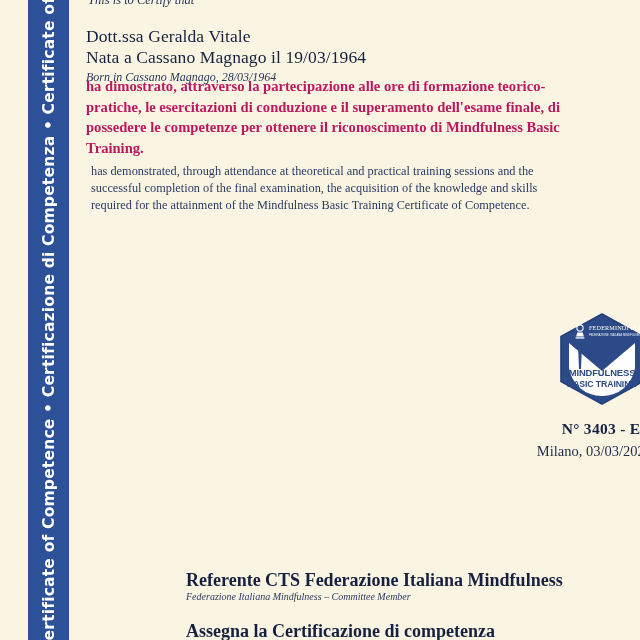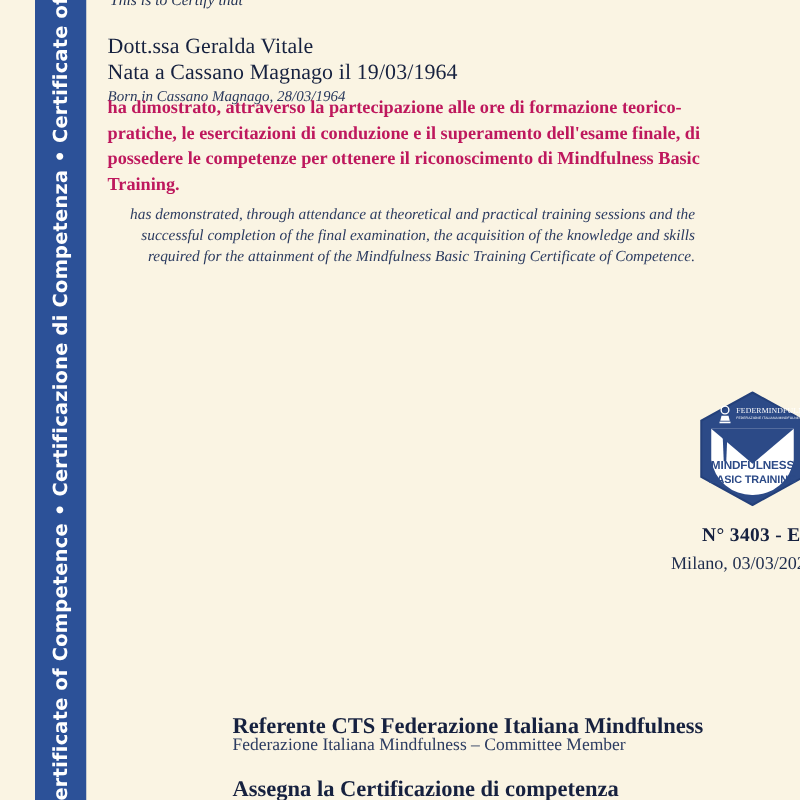--- a/index.html
+++ b/index.html
@@ -101,29 +101,27 @@
     width: 492px;
     font-family: Liberation Serif, serif;
     font-weight: bold;
     font-size: 14.6px;
     line-height: 20.5px;
     color: #be185d;
   }
 
   #body-en {
     position: absolute;
-    left: 18px;
+    left: 5px;
     top: 163px;
     width: 452px;
     font-family: "Liberation Serif", serif;
-    font-style: italic;
     font-size: 12.3px;
     line-height: 17.2px;
     color: #2b3b60;
-    text-align: right;
   }
 
   
   #seal {
     position: absolute;
     left: 472px;
     top: 313px;
     width: 88px;
     height: 92px;
   }
@@ -161,21 +159,22 @@
   }
   .sig-title {
     font-family: "Liberation Serif", serif;
     font-weight: bold;
     font-size: 18px;
     line-height: 18px;
     color: #16213f;
   }
   .sig-sub {
     font-family: "Liberation Serif", serif;
-    font-size: 14px;
+    font-style: italic;
+    font-size: 10px;
     line-height: 16px;
     color: #2b3b60;
   }
   .sig-title.second { margin-top: 17px; }
 </style>
 </head>
 <body>
 
 <div id="page">
 

